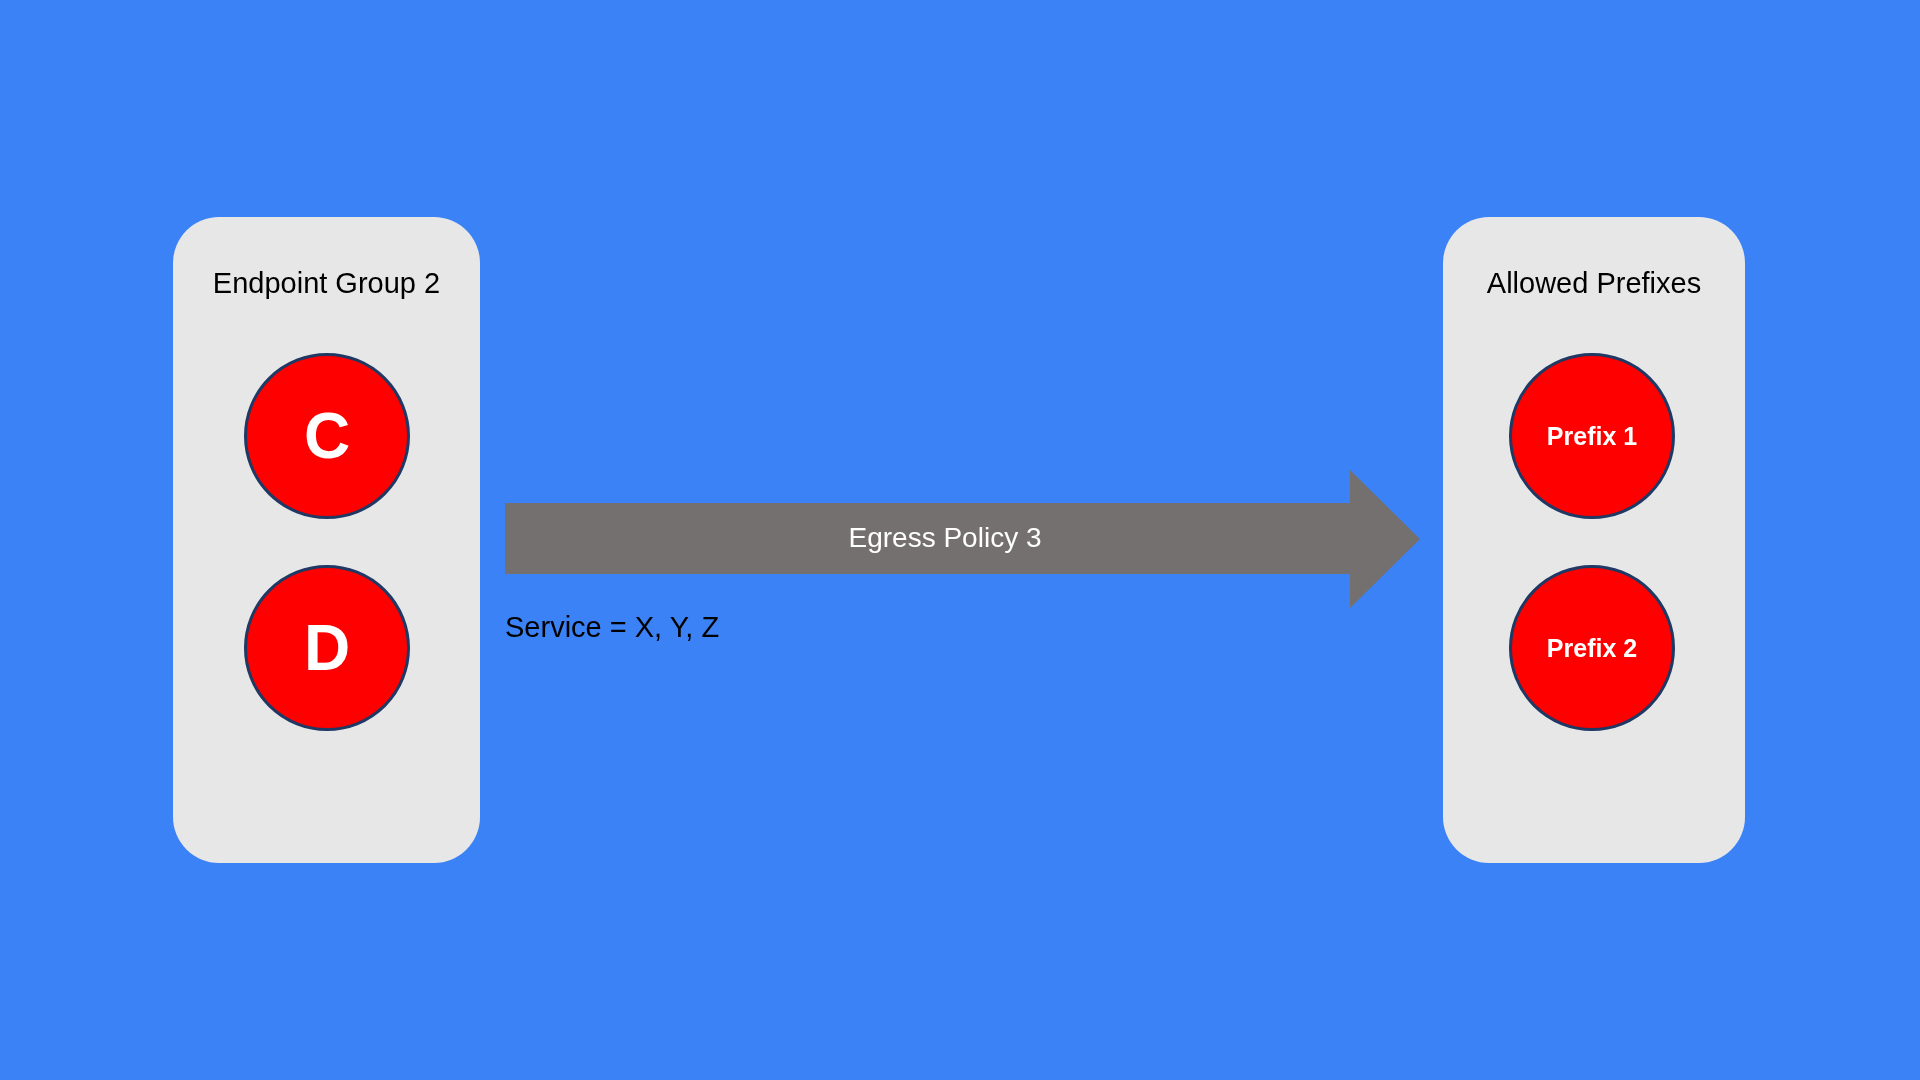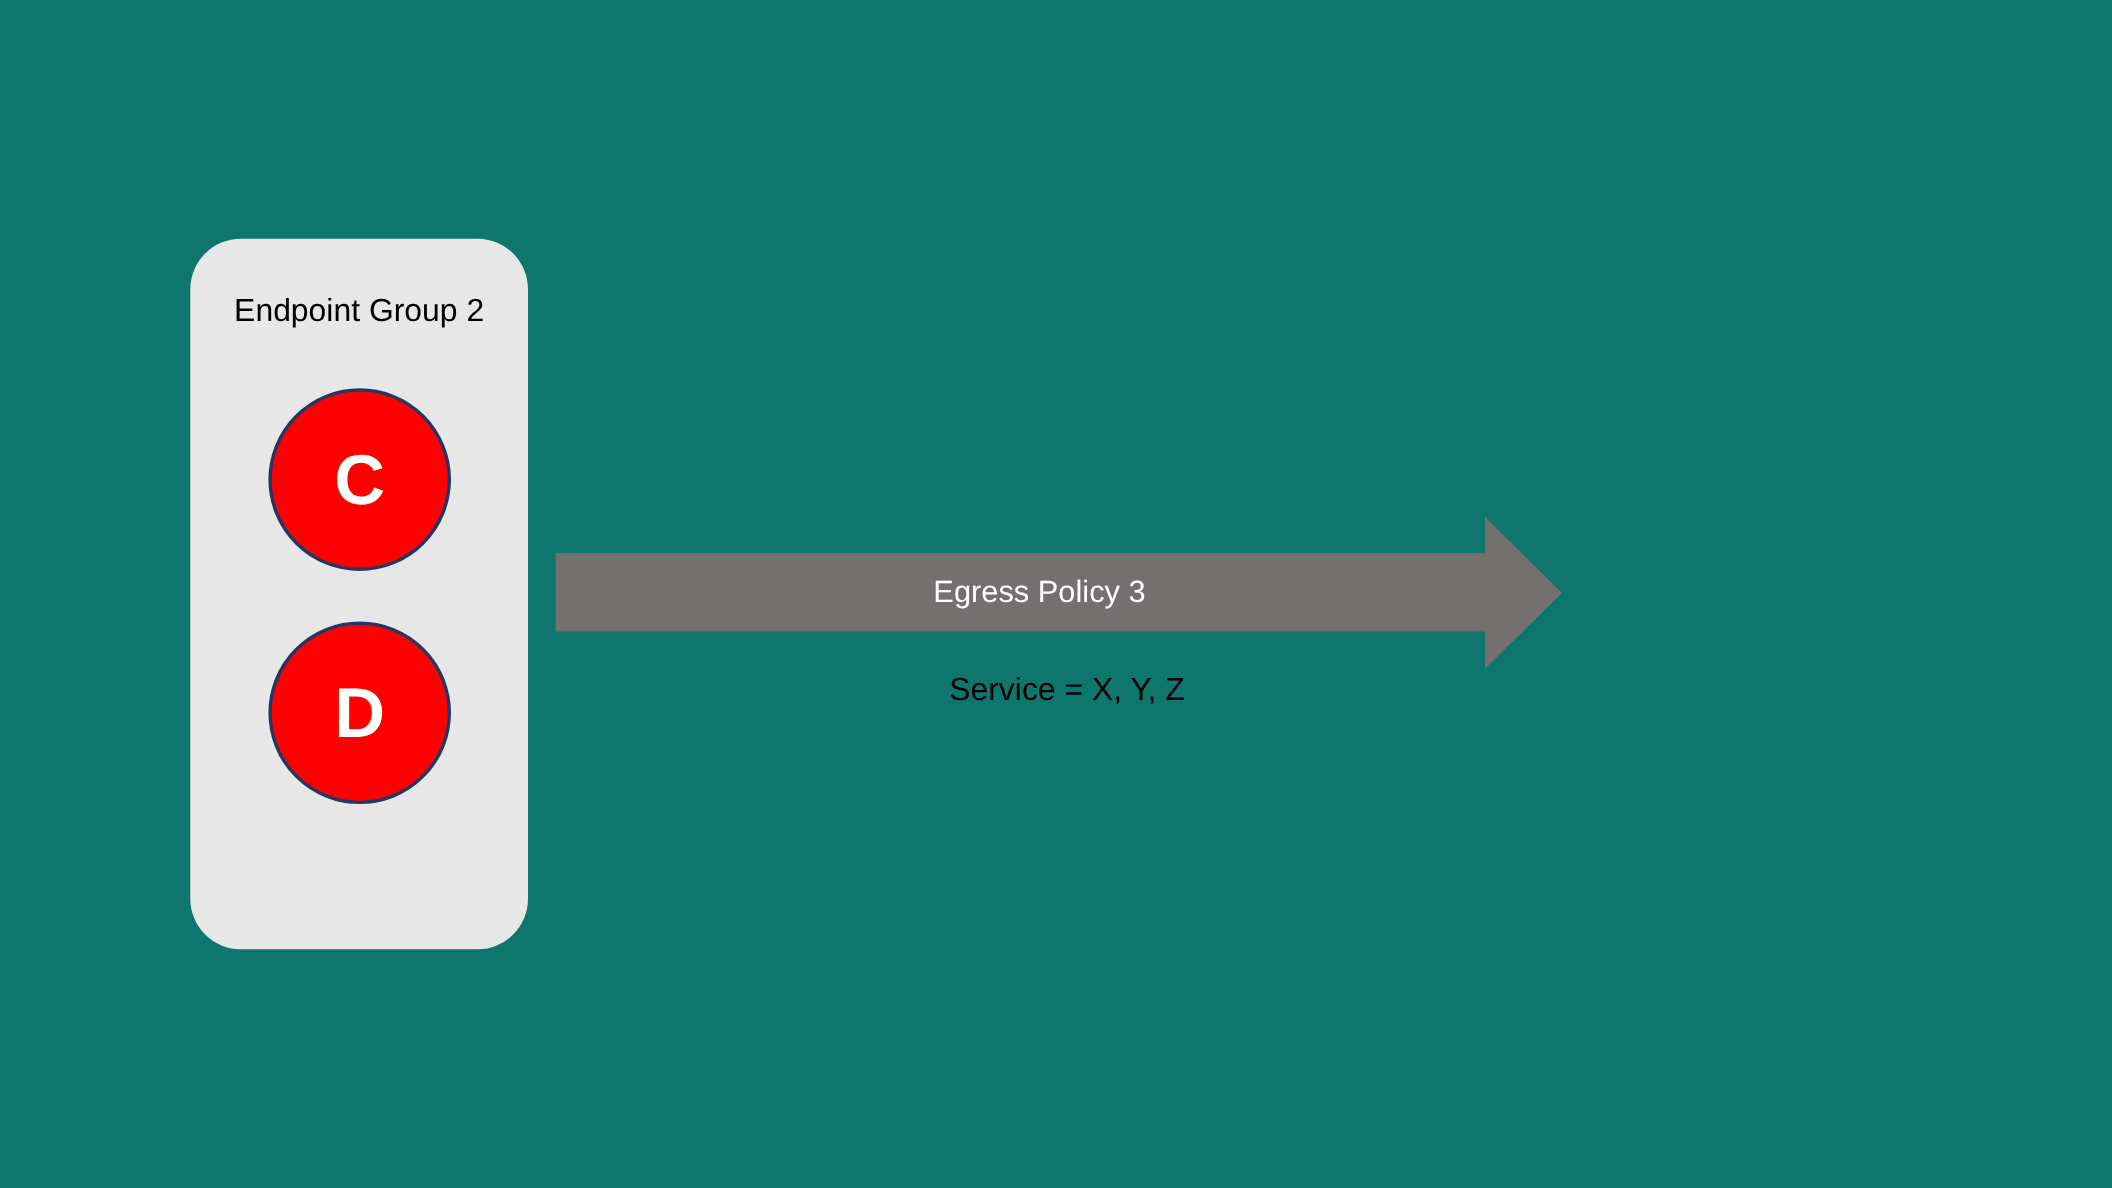--- a/index.html
+++ b/index.html
@@ -5,21 +5,21 @@
   html, body {
     margin: 0;
     padding: 0;
     background: #ffffff;
     font-family: "Liberation Sans", sans-serif;
   }
   .canvas {
     position: relative;
     width: 1920px;
     height: 1080px;
-    background: #0f766e;
+    background: #3b82f6;
     overflow: hidden;
   }
   .panel {
     position: absolute;
     background: var(--panel-bg, #e7e7e7);
     border-radius: 46px;
   }
   .panel-left  { left: 173px;  top: 217px; width: 307px; height: 646px; }
   .panel-right { left: 1443px; top: 217px; width: 302px; height: 646px; }
   .panel-title {
@@ -72,21 +72,21 @@
     justify-content: center;
     color: var(--arrow-text, #ffffff);
     font-size: 28px;
     white-space: nowrap;
   }
   .service-label {
     position: absolute;
     left: 505px;
     top: 606px;
     width: 930px;
-    text-align: center;
+    text-align: left;
     color: var(--text-color, #000000);
     font-size: 29px;
     line-height: 42px;
     white-space: nowrap;
   }
 </style>
 </head>
 <body>
 
 <div class="canvas">
@@ -100,14 +100,23 @@
       <span class="node-letter">D</span>
     </div>
   </div>
 
   <svg class="arrow-svg" viewBox="0 0 915 138">
     <polygon points="0,33 845,33 845,0 915,69 845,138 845,104 0,104" fill="#757070"></polygon>
   </svg>
   <div class="arrow-label">Egress Policy 3</div>
   <div class="service-label">Service = X, Y, Z</div>
 
+  <div class="panel panel-right">
+    <div class="panel-title">Allowed Prefixes</div>
+    <div class="node node-pos-1">
+      <span class="node-small">Prefix 1</span>
+    </div>
+    <div class="node node-pos-2">
+      <span class="node-small">Prefix 2</span>
+    </div>
+  </div>
 
 </div>
 
 </body></html>

